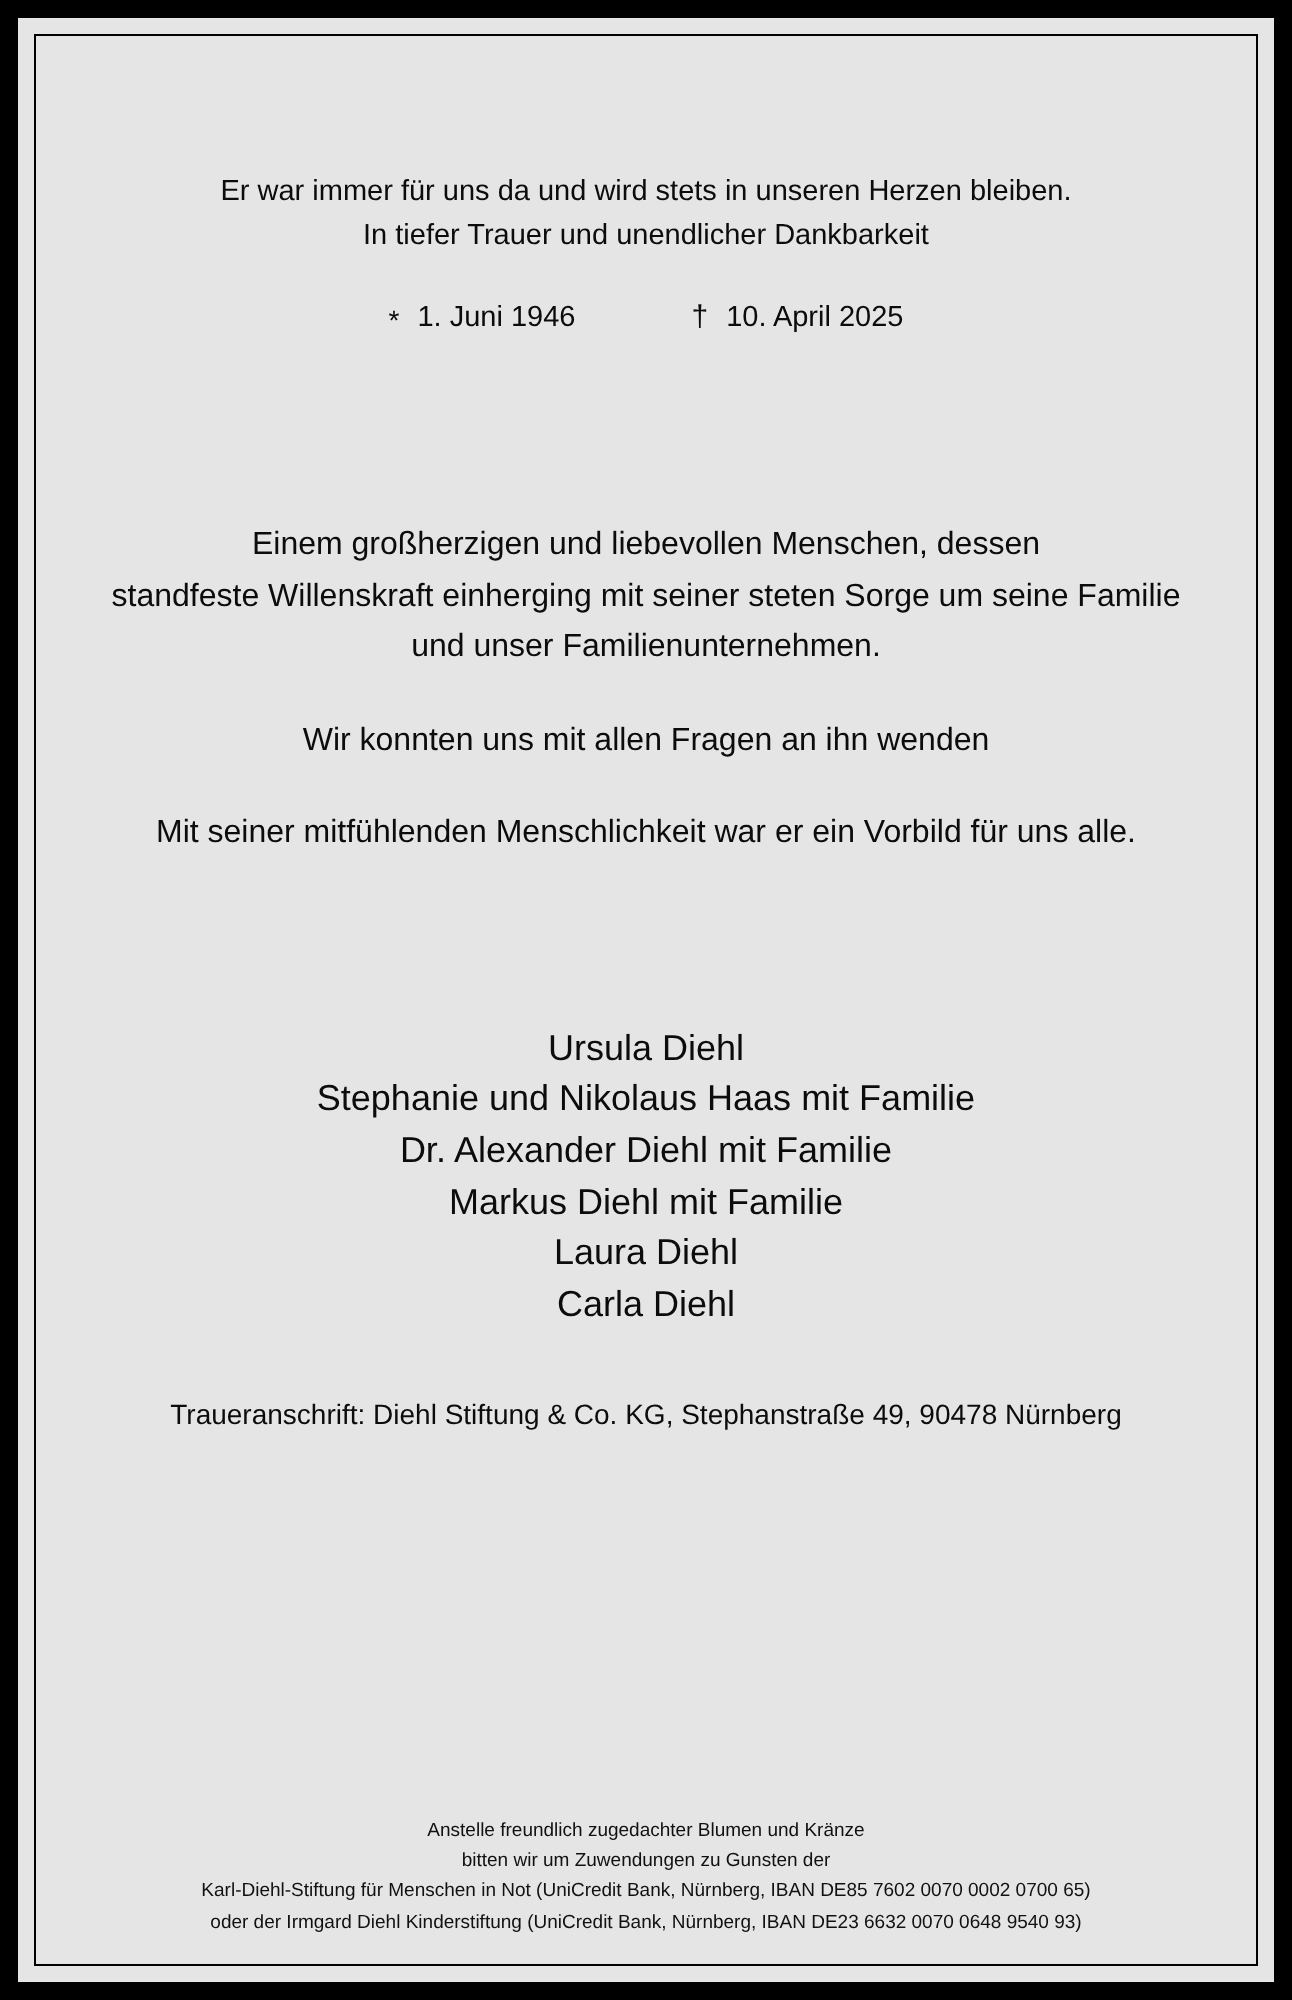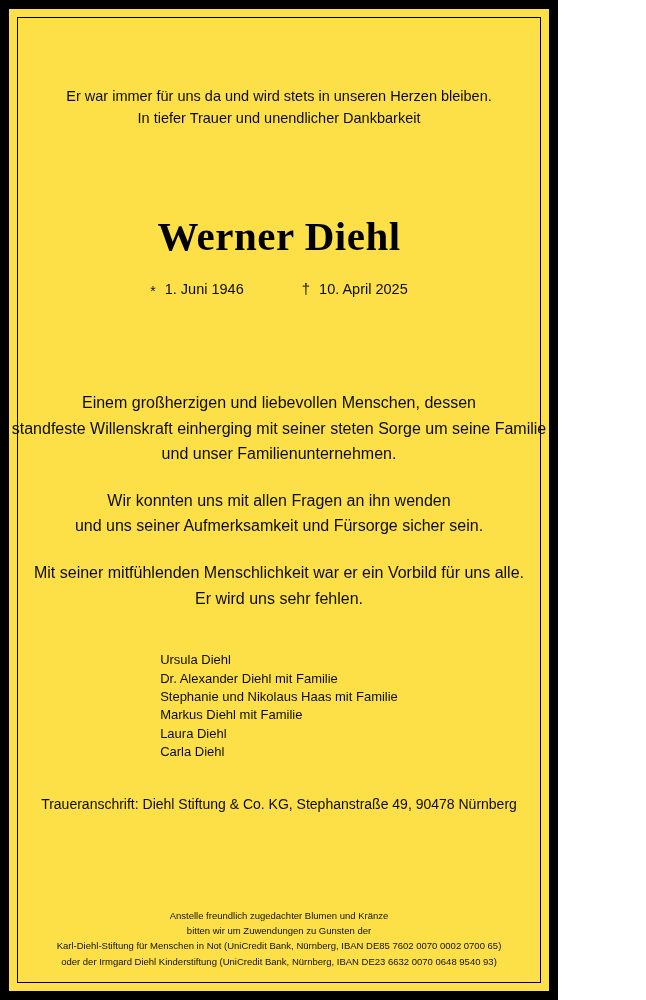--- a/index.html
+++ b/index.html
@@ -9,24 +9,24 @@
   }
   body {
     width: 646px;
     height: 1000px;
     font-family: "Liberation Sans", sans-serif;
     color: #000000;
     overflow: hidden;
   }
   .notice {
     position: relative;
-    width: 558px;
+    width: 646px;
     height: 1000px;
     box-sizing: border-box;
-    background: #fde047;
+    background: #e5e5e5;
     border: 9px solid #000000;
   }
   .inner-rule {
     position: absolute;
     top: 8px;
     left: 8px;
     right: 8px;
     bottom: 8px;
     border: 1px solid #000000;
     pointer-events: none;
@@ -84,23 +84,23 @@
     line-height: 1.6;
     color: #0c0c0c;
   }
   .tribute p {
     margin: 0 0 21px 0;
   }
   .tribute p:last-child { margin-bottom: 0; }
   .tribute div { white-space: nowrap; }
 
   .family {
-    margin-top: 40px;
-    text-align: left;
-    font-size: 13px;
+    margin-top: 82px;
+    text-align: center;
+    font-size: 18px;
     line-height: 1.42;
     color: #0c0c0c;
   }
 
   .address {
     margin-top: 34px;
     text-align: center;
     font-size: 14px;
     color: #0c0c0c;
     white-space: nowrap;
@@ -124,52 +124,49 @@
 <div class="notice">
   <div class="inner-rule"></div>
 
   <div class="content">
 
     <div class="intro">
       <div>Er war immer für uns da und wird stets in unseren Herzen bleiben.</div>
       <div>In tiefer Trauer und unendlicher Dankbarkeit</div>
     </div>
 
-    <div class="name">Werner Diehl</div>
 
     <div class="dates">
       <span class="sym star">*</span>
       <span class="birth">1. Juni 1946</span>
       <span class="sym cross">†</span>
       <span>10. April 2025</span>
     </div>
 
     <div class="tribute">
       <p>
         </p>
         <div>Einem großherzigen und liebevollen Menschen, dessen</div>
         <div>standfeste Willenskraft einherging mit seiner steten Sorge um seine Familie</div>
         <div>und unser Familienunternehmen.</div>
       <p></p>
       <p>
         </p>
         <div>Wir konnten uns mit allen Fragen an ihn wenden</div>
-        <div>und uns seiner Aufmerksamkeit und Fürsorge sicher sein.</div>
       <p></p>
       <p>
         </p>
         <div>Mit seiner mitfühlenden Menschlichkeit war er ein Vorbild für uns alle.</div>
-        <div>Er wird uns sehr fehlen.</div>
       <p></p>
     </div>
 
     <div class="family">
       <div>Ursula Diehl</div>
+      <div>Stephanie und Nikolaus Haas mit Familie</div>
       <div>Dr. Alexander Diehl mit Familie</div>
-      <div>Stephanie und Nikolaus Haas mit Familie</div>
       <div>Markus Diehl mit Familie</div>
       <div>Laura Diehl</div>
       <div>Carla Diehl</div>
     </div>
 
     <div class="address">Traueranschrift: Diehl Stiftung &amp; Co. KG, Stephanstraße 49, 90478 Nürnberg</div>
 
   </div>
 
   <div class="footer">

